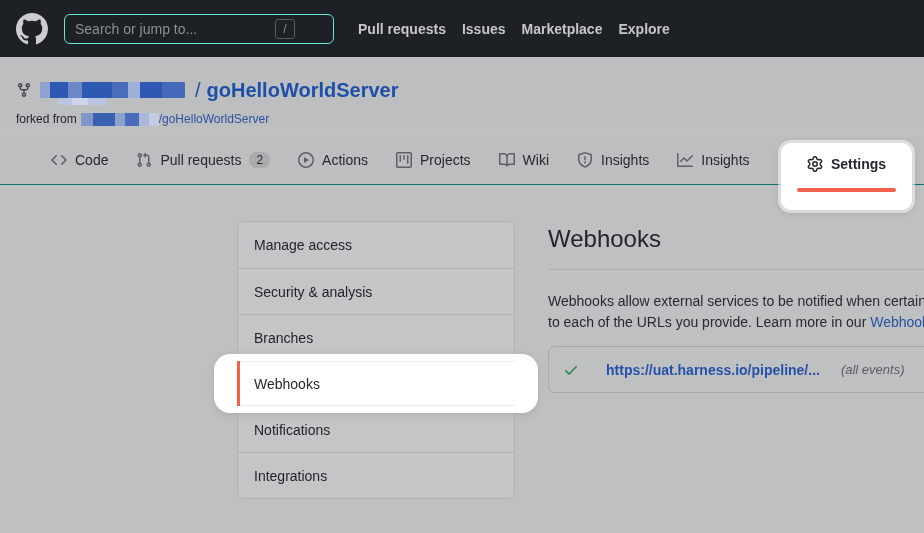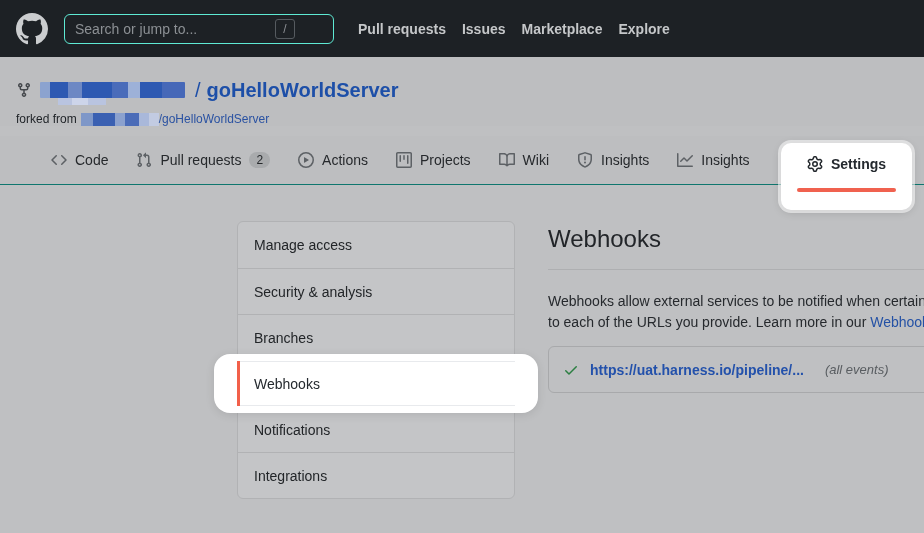--- a/index.html
+++ b/index.html
@@ -72,21 +72,21 @@
 
   
   .settings-main { position:absolute; left:548px; top:196px; width:420px; }
   .main-title { margin-top:29px; font-size:24px; font-weight:400; color:#222529; line-height:28px; }
   .main-divider { margin-top:16px; border:none; border-top:1px solid #aeafb1; width:400px; }
   .main-desc { margin-top:21px; font-size:14px; line-height:21px; color:#26292d; white-space:nowrap; }
   .main-desc a { color:#2451a5; text-decoration:none; cursor:pointer; }
   .webhook-box { margin-top:13px; width:450px; height:47px; border:1px solid #a8a9ab; border-radius:6px;
     display:flex; align-items:center; padding-left:14px; }
   .webhook-box .octicon { color:#2c7f42; flex:0 0 auto; }
-  .webhook-url { margin-left:11px; font-size:14px; font-weight:700; color:#2351ab; text-decoration:none;
+  .webhook-url { margin-left:27px; font-size:14px; font-weight:700; color:#2351ab; text-decoration:none;
     white-space:nowrap; cursor:pointer; }
   .webhook-scope { margin-left:21px; font-size:13px; font-style:italic; color:#595d61; white-space:nowrap; }
 
   .octicon { width:16px; height:16px; display:inline-block; flex:0 0 auto; }
 </style>
 </head>
 <body>
 
 <div class="canvas">
 

